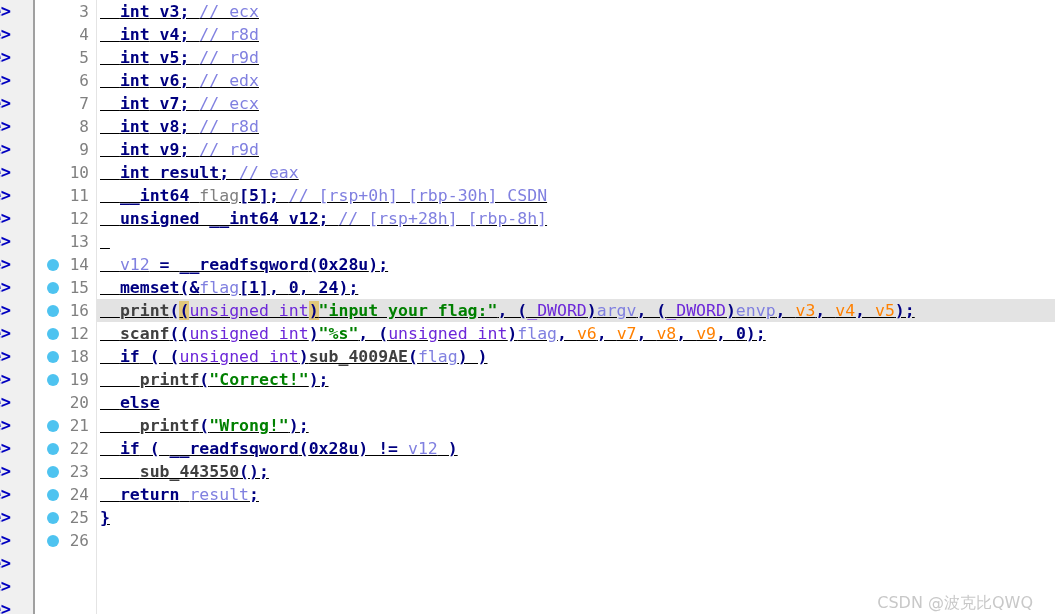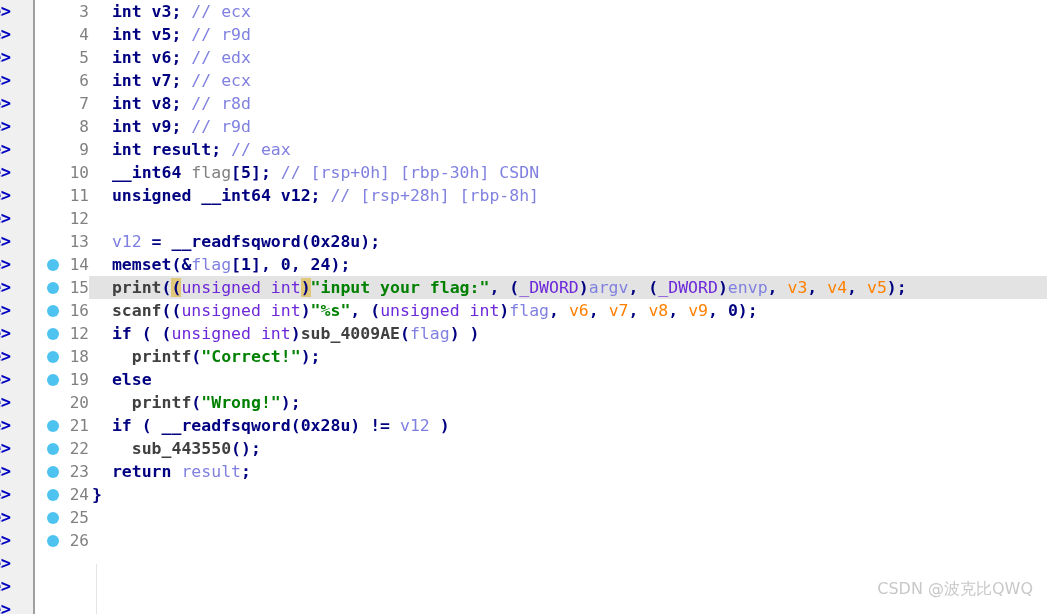--- a/index.html
+++ b/index.html
@@ -82,25 +82,26 @@
     text-align: right;
     padding-right: 8px;
     font-size: 16px;
     color: #808080;
     font-family: "DejaVu Sans Mono", "Liberation Mono", monospace;
   }
 
   
   .code {
     position: absolute;
-    left: 89px; top: 0;
+    left: 97px; top: 0;
     width: 958px;
     height: 564px;
     background: #ffffff;
     overflow: hidden;
+    text-decoration: underline;
   }
   .code-row {
     height: 23px;
     line-height: 23px;
     white-space: pre;
     font-size: 16.5px;
     font-family: "DejaVu Sans Mono", "Liberation Mono", monospace;
     padding-left: 3px;
   }
   .code-row.hl { background: #e3e3e3; }
@@ -120,21 +121,21 @@
   .t-hl-paren {
     color: #000080;
     font-weight: bold;
     background: #e0c77a;
   }
 
   
   .watermark {
     position: absolute;
     right: 22px;
-    bottom: 14px;
+    bottom: 0;
     font-size: 16px;
     color: #c8c8c8;
     font-family: "DejaVu Sans", "Liberation Sans", sans-serif;
     white-space: pre;
   }
 </style>
 </head>
 <body>
 
 <div id="app">
@@ -253,20 +254,21 @@
       </div>
       <div class="gut-row">
         <span class="bp-dot"></span>
         <span class="ln">26</span>
       </div>
     </div>
   <div class="gutter-divider"></div>
 
   <div class="code" id="code">
       <div class="code-row"><span class="t-plain">  </span><span class="t-kw">int</span><span class="t-plain"> v3; </span><span class="t-cmt">// ecx</span></div>
+      <div class="code-row"><span class="t-plain">  </span><span class="t-kw">int</span><span class="t-plain"> v4; </span><span class="t-cmt">// r8d</span></div>
       <div class="code-row"><span class="t-plain">  </span><span class="t-kw">int</span><span class="t-plain"> v5; </span><span class="t-cmt">// r9d</span></div>
       <div class="code-row"><span class="t-plain">  </span><span class="t-kw">int</span><span class="t-plain"> v6; </span><span class="t-cmt">// edx</span></div>
       <div class="code-row"><span class="t-plain">  </span><span class="t-kw">int</span><span class="t-plain"> v7; </span><span class="t-cmt">// ecx</span></div>
       <div class="code-row"><span class="t-plain">  </span><span class="t-kw">int</span><span class="t-plain"> v8; </span><span class="t-cmt">// r8d</span></div>
       <div class="code-row"><span class="t-plain">  </span><span class="t-kw">int</span><span class="t-plain"> v9; </span><span class="t-cmt">// r9d</span></div>
       <div class="code-row"><span class="t-plain">  </span><span class="t-kw">int</span><span class="t-plain"> result; </span><span class="t-cmt">// eax</span></div>
       <div class="code-row"><span class="t-plain">  </span><span class="t-kw">__int64</span><span class="t-plain"> </span><span class="t-gray">flag</span><span class="t-plain">[5]; </span><span class="t-cmt">// [rsp+0h] [rbp-30h] CSDN</span></div>
       <div class="code-row"><span class="t-plain">  </span><span class="t-kw">unsigned __int64</span><span class="t-plain"> v12; </span><span class="t-cmt">// [rsp+28h] [rbp-8h]</span></div>
       <div class="code-row">&nbsp;</div>
       <div class="code-row"><span class="t-plain">  </span><span class="t-var">v12</span><span class="t-plain"> = </span><span class="t-plain">__readfsqword</span><span class="t-punc">(</span><span class="t-num">0x28u</span><span class="t-punc">);</span></div>

